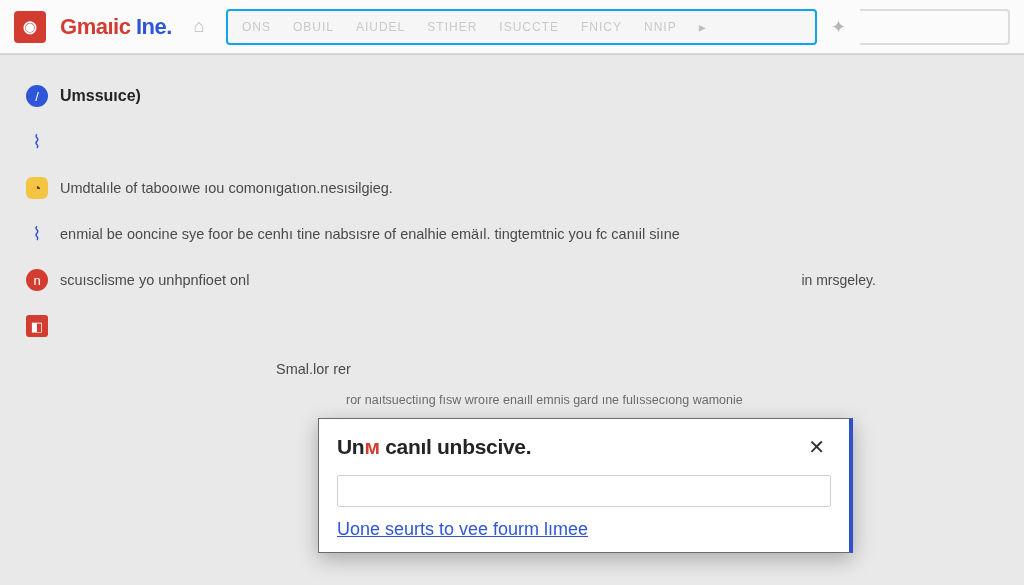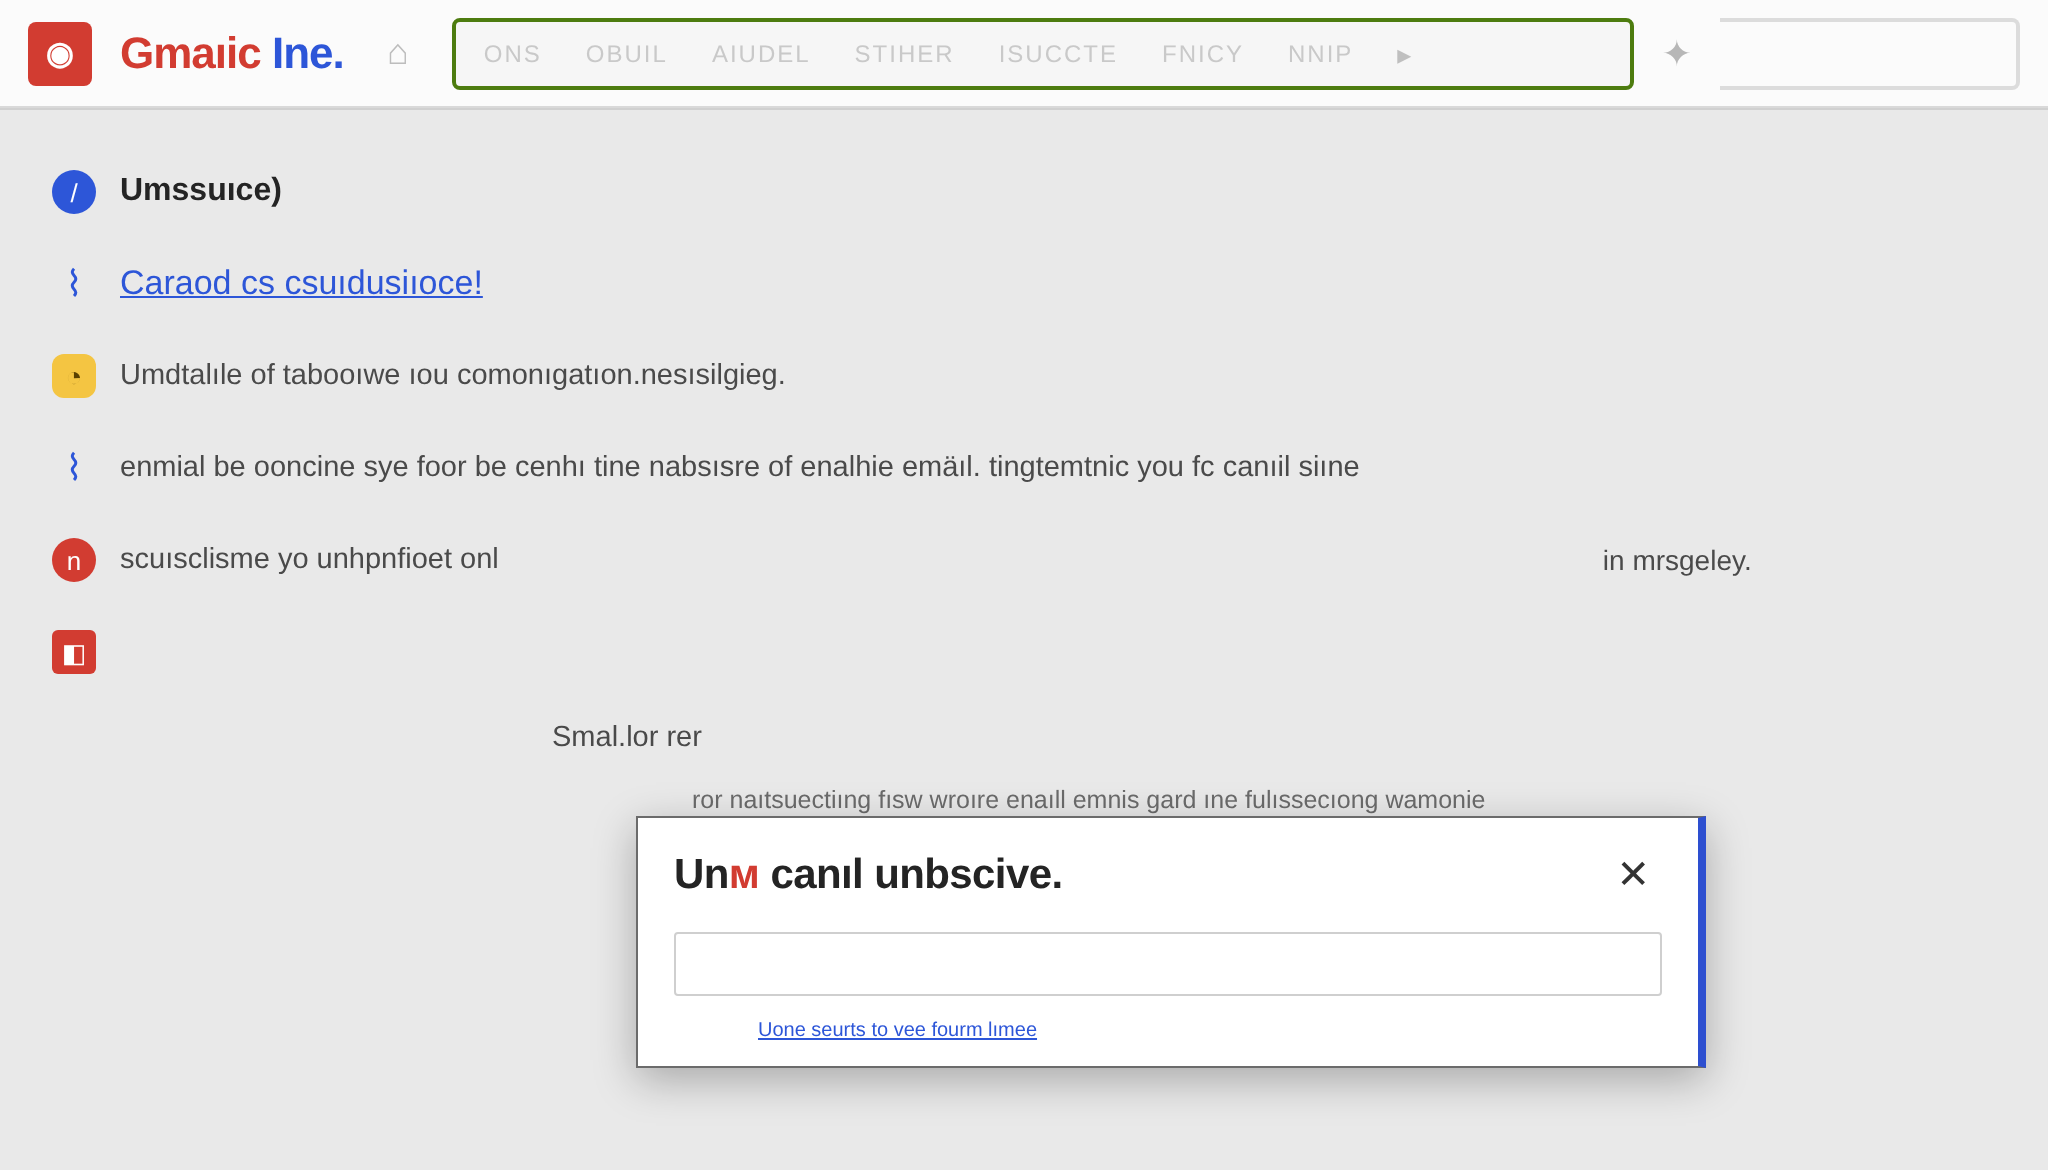--- a/index.html
+++ b/index.html
@@ -30,21 +30,21 @@
   }
   .logo-text { font-size: 22px; font-weight: 600; letter-spacing: -.5px; }
   .logo-text .red{color:#d23c31;} .logo-text .blue{color:#2d56d8;}
   .logo-house {
     width:26px;height:26px;display:flex;align-items:center;justify-content:center;
     color:#bdbdbd;font-size:18px;
   }
   .addrbar {
     flex:1;
     height:36px;
-    border:2px solid #4d7c0f;
+    border:2px solid #0ea5e9;
     background:#f6f6f6;
     border-radius:4px;
     display:flex;align-items:center;
     padding:0 14px;
     gap:22px;
     color:#c9c9c9;
     font-size:12px;
     letter-spacing:1px;
     text-transform:uppercase;
   }
@@ -73,37 +73,37 @@
   .ic.red-sq{background:#d23c31;color:#fff;border-radius:3px;font-size:13px;}
   .heading{font-weight:700;font-size:16px;text-align:center;}
   .link{color:#2d56d8;text-decoration:underline;font-size:17px;}
   .body-txt{color:#4a4a4a;font-size:14.5px;}
   .footer-txt{color:#6b6b6b;font-size:12.5px;margin-left:320px;margin-top:4px;}
   .small-right{color:#4a4a4a;font-size:14px;margin-left:auto;}
 
   
   .modal{
     position:absolute;
-    left:318px; top:408px;
+    left:318px; top:418px;
     width:535px;
     background:#fff;
     border:1px solid #6b6b6b;
     border-right:4px solid #2d4fd0;
     box-shadow:0 6px 20px rgba(0,0,0,.28);
     padding:14px 18px 12px 18px;
   }
   .modal-head{display:flex;align-items:center;gap:6px;}
   .modal-title{font-size:21px;font-weight:700;letter-spacing:-.3px;}
   .modal-title .m{color:#d23c31;}
   .modal-close{margin-left:auto;font-size:20px;color:#333;cursor:pointer;padding:2px 6px;}
   .modal-input{
     width:100%;height:32px;margin-top:14px;
     border:1px solid #cfcfcf;background:#fff;border-radius:2px;
   }
-  .modal-link{display:block;margin-top:12px;color:#2d56d8;font-size:10px;margin-left:42px;}
+  .modal-link{display:block;margin-top:12px;color:#2d56d8;font-size:18px;}
 </style>
 </head>
 <body>
 
 <div class="topbar">
   <div class="logo-box">◉</div>
   <div class="logo-text">
     <span class="red">G</span><span class="red">maıic</span><span class="blue"> Ine.</span>
   </div>
   <div class="logo-house">⌂</div>
@@ -124,21 +124,20 @@
 </div>
 
 <div class="content">
   <div class="row">
     <span class="ic blue-dot">/</span>
     <span class="heading">Umssuıce)</span>
   </div>
 
   <div class="row">
     <span class="ic rss-blue">⌇</span>
-    <a class="link">Caraod cs csuıdusiıoce!</a>
   </div>
 
 
   <div class="row">
     <span class="ic yellow">◔</span>
     <span class="body-txt">Umdtalıle of tabooıwe ıou comonıgatıon.nesısilgieg.</span>
   </div>
 
   <div class="row">
     <span class="ic rss-blue">⌇</span>

